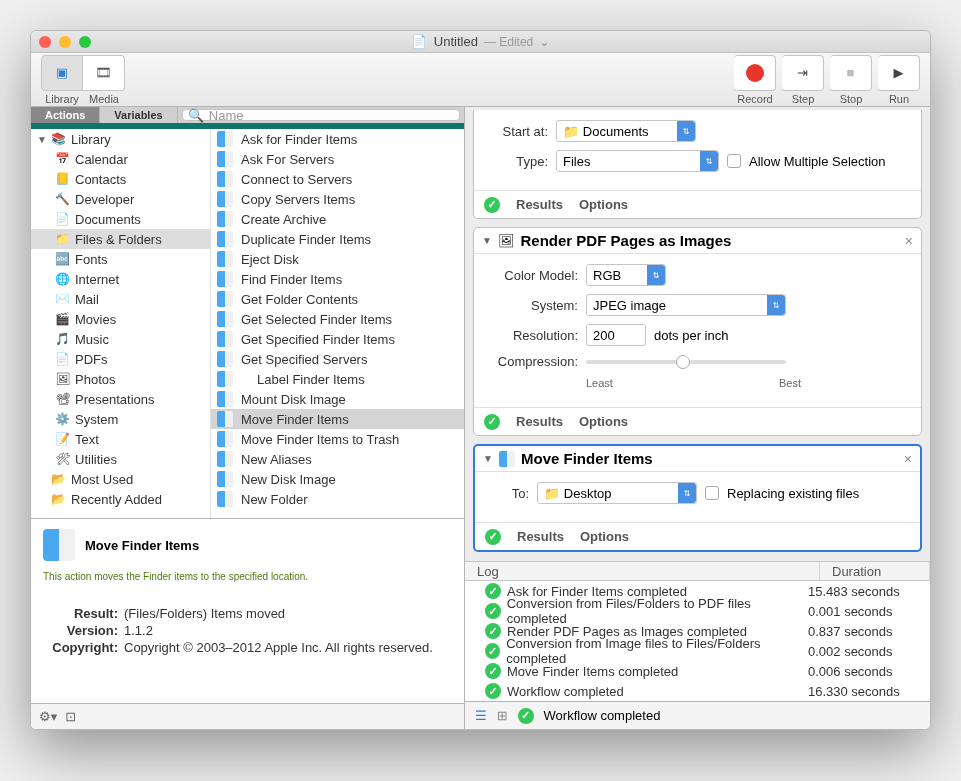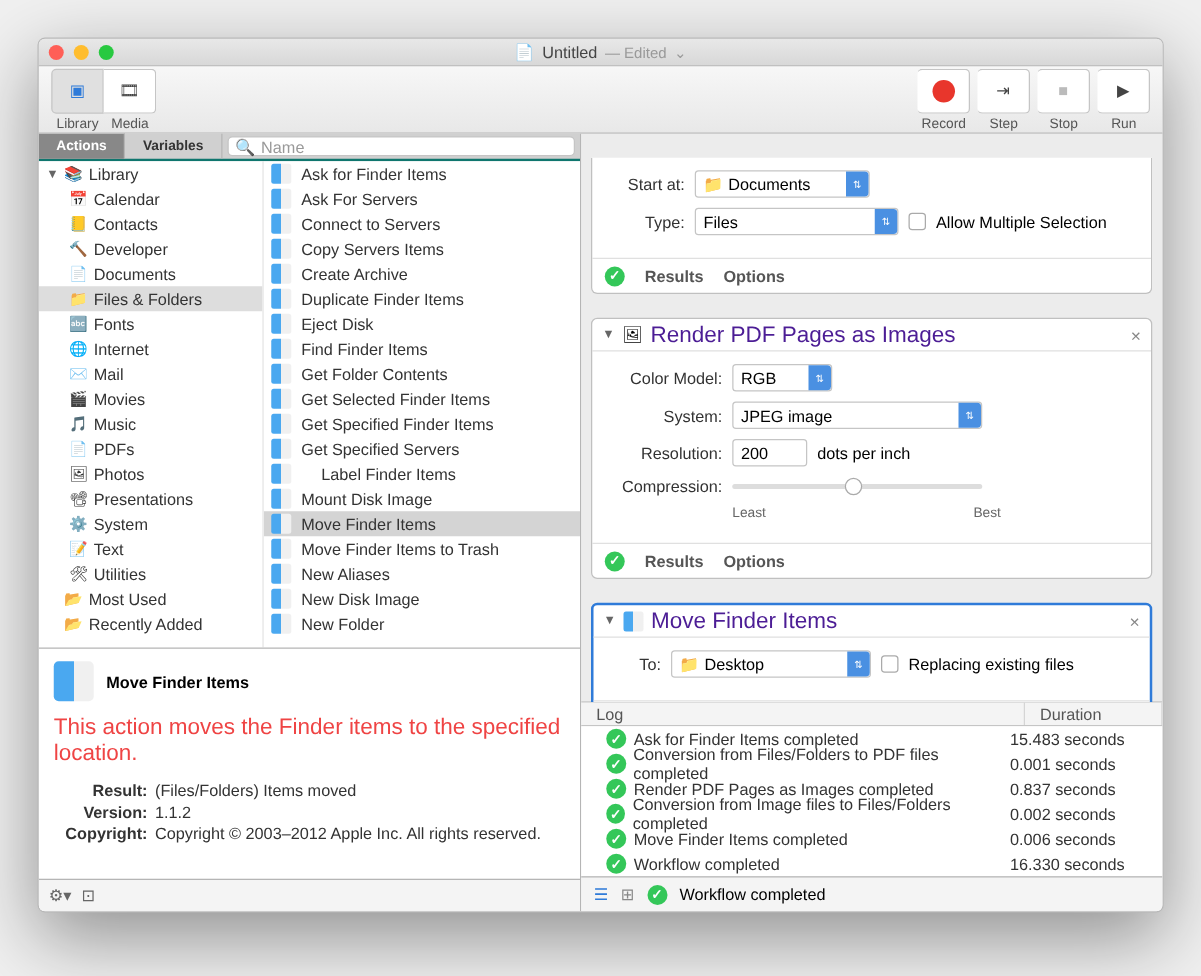--- a/index.html
+++ b/index.html
@@ -14,46 +14,46 @@
 .tool-group { display: flex; gap: 0; }
 .tool-btn { width: 42px; height: 36px; background: #fff; border: 1px solid #c5c5c5; display: flex; flex-direction: column; align-items: center; justify-content: center; font-size: 11px; color: #444; }
 .tool-btn.first { border-radius: 4px 0 0 4px; }
 .tool-btn.last { border-radius: 0 4px 4px 0; border-left: none; }
 .tool-btn.active { background: #e0e0e0; }
 .tool-lbl { font-size: 11px; color: #555; text-align: center; margin-top: 2px; }
 .tool-wrap { display: flex; flex-direction: column; align-items: center; }
 .spacer { flex: 1; }
 .main { flex: 1; display: flex; min-height: 0; }
 .left { width: 434px; display: flex; flex-direction: column; border-right: 1px solid #b5b5b5; background: #fff; }
-.tabs-row { height: 22px; background: #d0d0d0; display: flex; align-items: stretch; border-bottom: 2px solid #0f766e; }
+.tabs-row { height: 22px; background: #d0d0d0; display: flex; align-items: stretch; border-bottom: 6px solid #0f766e; }
 .tab { padding: 0 14px; display: flex; align-items: center; font-size: 11px; font-weight: bold; color: #333; border-right: 1px solid #b5b5b5; }
 .tab.active { background: #888; color: #fff; }
 .search-box { flex: 1; margin: 2px 4px; background: #fff; border-radius: 4px; border: 1px solid #c5c5c5; display: flex; align-items: center; padding: 0 6px; gap: 4px; font-size: 11px; color: #999; }
 .lists { flex: 1; display: flex; min-height: 0; }
 .cat-list { width: 180px; background: #fff; overflow-y: auto; border-right: 1px solid #e0e0e0; }
 .act-list { flex: 1; background: #fff; overflow-y: auto; }
 .tree-row { height: 20px; display: flex; align-items: center; padding: 0 4px 0 6px; gap: 4px; font-size: 13px; color: #333; }
 .tree-row.indent { padding-left: 24px; }
 .tree-row.selected { background: #ddd; }
 .tree-row.highlighted { background: #d4d4d4; }
 .ico { width: 16px; height: 16px; display: inline-flex; align-items: center; justify-content: center; font-size: 12px; }
 .disclosure { width: 10px; color: #666; font-size: 10px; }
 .info-pane { height: 185px; border-top: 1px solid #b5b5b5; background: #fff; padding: 10px 12px; overflow: hidden; }
 .info-title { font-size: 17px; font-weight: bold; margin-bottom: 10px; display: flex; align-items: center; gap: 10px; }
-.info-desc { font-size: 18px; color: #ef4444; margin-bottom: 12px; }
+.info-desc { font-size: 10px; color: #4d7c0f; margin-bottom: 24px; }
 .info-row { display: flex; font-size: 12px; margin-bottom: 2px; }
 .info-label { width: 75px; text-align: right; font-weight: bold; color: #333; margin-right: 6px; }
 .info-val { flex: 1; color: #333; }
 .left-footer { height: 26px; border-top: 1px solid #b5b5b5; background: #f4f4f4; display: flex; align-items: center; padding: 0 8px; gap: 8px; font-size: 13px; color: #666; }
 .right { flex: 1; display: flex; flex-direction: column; background: #ececec; }
 .workflow { flex: 1; overflow-y: auto; padding: 0 8px; }
-.action-card { background: #fff; border: 1px solid #c0c0c0; border-radius: 5px; margin-bottom: 8px; margin-top: 19px; }
+.action-card { background: #fff; border: 1px solid #c0c0c0; border-radius: 5px; margin-bottom: 8px; margin-top: 3px; }
 .action-card.selected { border: 2px solid #2f7bd9; }
 .card-header { height: 26px; display: flex; align-items: center; padding: 0 8px; gap: 6px; border-bottom: 1px solid #e0e0e0; }
-.card-title { font-weight: normal; font-size: 18px; color: #4c1d95; flex: 1; }
+.card-title { font-weight: bold; font-size: 15px; color: #000000; flex: 1; }
 .card-close { color: #888; font-size: 14px; cursor: pointer; }
 .card-body { padding: 10px 14px; }
 .form-row { display: flex; align-items: center; margin-bottom: 8px; gap: 8px; }
 .form-label { width: 90px; text-align: right; font-size: 13px; color: #333; }
 .form-label.narrow { width: 40px; }
 .select { background: #fff; border: 1px solid #c5c5c5; border-radius: 3px; height: 22px; padding: 0 6px; display: flex; align-items: center; font-size: 13px; position: relative; }
 .select-arrow { position: absolute; right: 0; top: 0; bottom: 0; width: 18px; background: #4a90e2; border-radius: 0 3px 3px 0; display: flex; align-items: center; justify-content: center; color: #fff; font-size: 8px; }
 .input-text { background: #fff; border: 1px solid #c5c5c5; border-radius: 3px; height: 22px; padding: 0 6px; font-size: 13px; width: 60px; }
 .checkbox { width: 14px; height: 14px; border: 1px solid #aaa; border-radius: 3px; background: #fff; }
 .card-footer { height: 28px; border-top: 1px solid #e0e0e0; display: flex; align-items: center; padding: 0 10px; gap: 16px; font-size: 13px; }

